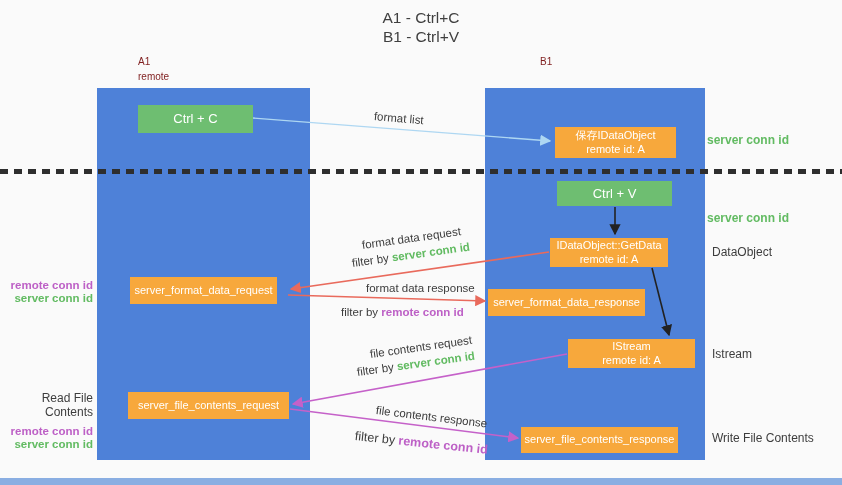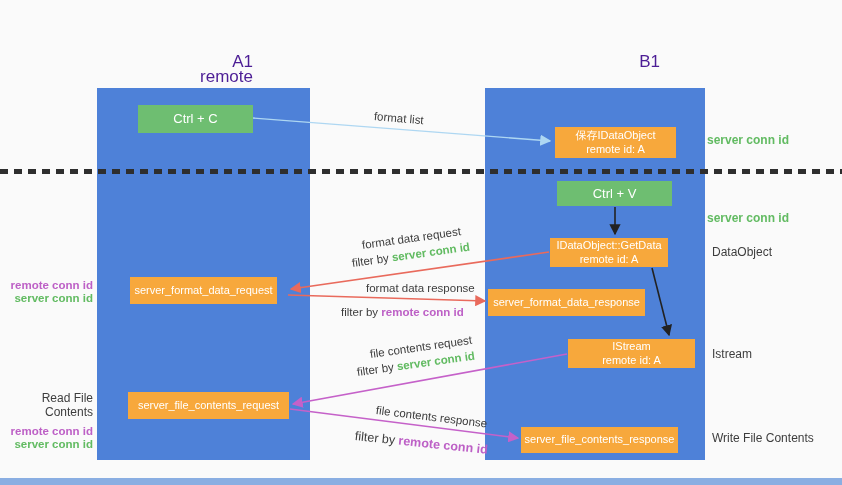--- a/index.html
+++ b/index.html
@@ -8,21 +8,21 @@
     --arrow-red:#e96a5c; --arrow-magenta:#c561c9; --arrow-light-blue:#aed7f2; --arrow-black:#222222;
     --text-green:#62bb62; --text-magenta:#bd60c6; --text-dark:#3d3d3d;
     --bg:#fafafa;
   }
   *{margin:0;padding:0;box-sizing:border-box;}
   html,body{width:842px;height:485px;}
   body{background:var(--bg);font-family:"Liberation Sans","DejaVu Sans",sans-serif;overflow:hidden;}
   .canvas{position:relative;width:842px;height:485px;}
 
   .title{position:absolute;left:0;right:0;top:8px;text-align:center;color:#3f3f3f;font-size:15.5px;line-height:19px;}
-  .lane-header{position:absolute;text-align:right;color:#4c1d95;font-size:17px;line-height:14.5px;}
+  .lane-header{position:absolute;text-align:left;color:#7f1d1d;font-size:10px;line-height:14.5px;}
   .lane{position:absolute;top:88px;height:372px;background:var(--lane-blue);}
   .lane-a1{left:97px;width:213px;}
   .lane-b1{left:485px;width:220px;}
 
   .dotted-divider{position:absolute;left:0;top:169px;width:842px;height:5px;z-index:5;
     background:repeating-linear-gradient(90deg,#2e2e2e 0 8px,transparent 8px 14px);}
 
   .bottom-bar{position:absolute;left:0;top:478px;width:842px;height:7px;background:var(--bottom-bar-blue);}
 
   .node{position:absolute;display:flex;flex-direction:column;align-items:center;justify-content:center;
@@ -58,20 +58,24 @@
   .s-mag{stroke:var(--arrow-magenta);stroke-width:1.6;}
   .s-blk{stroke:var(--arrow-black);stroke-width:1.6;}
   .f-blue{fill:var(--arrow-light-blue);} .f-red{fill:var(--arrow-red);}
   .f-mag{fill:var(--arrow-magenta);} .f-blk{fill:var(--arrow-black);}
 </style>
 </head>
 <body>
 
 <div class="canvas">
 
+  <div class="title">
+    <div>A1 - Ctrl+C</div>
+    <div>B1 - Ctrl+V</div>
+  </div>
 
   <div class="lane-header" style="left:138px;top:55px;width:115px;">
     <div>A1</div>
     <div>remote</div>
   </div>
   <div class="lane-header" style="left:540px;top:55px;width:120px;">
     <div>B1</div>
   </div>
 
   <div class="lane lane-a1"></div>

